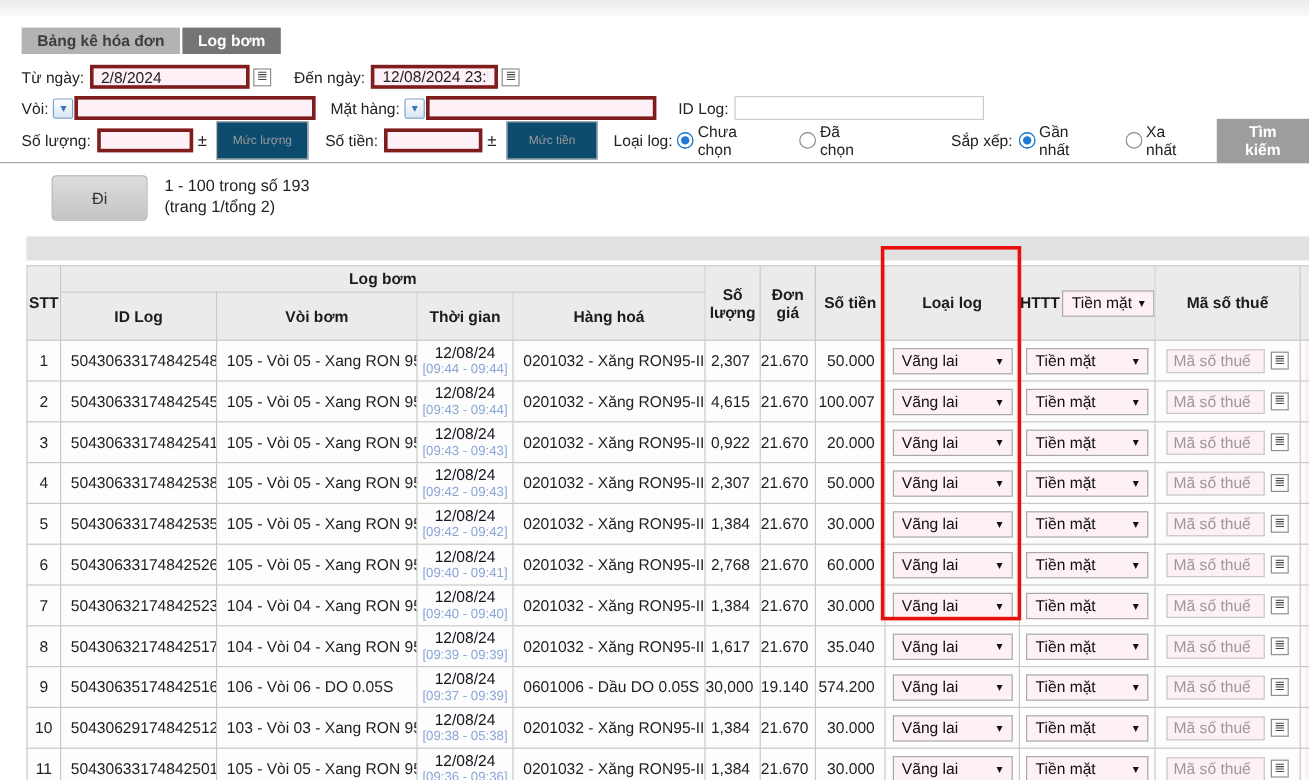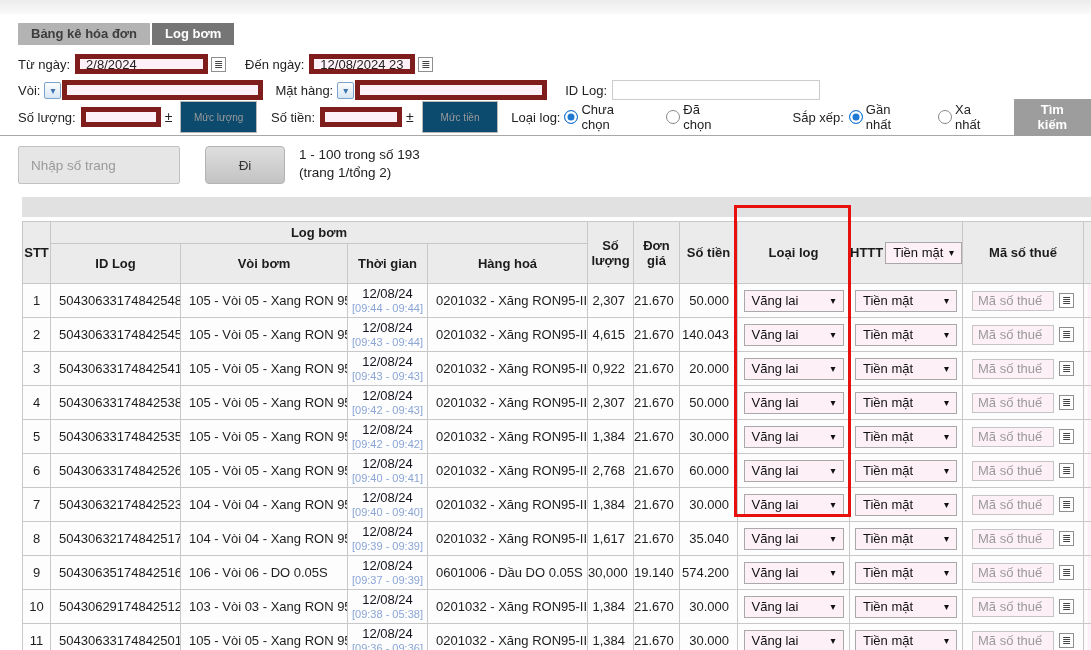--- a/index.html
+++ b/index.html
@@ -14,21 +14,21 @@
   .tabs { display:flex; gap:2px; margin:23px 0 0 18px; position:relative; }
   .tab { padding:3px 13px 4px; font-weight:bold; font-size:13px; background:#b3b3b3; color:#3d3d3d; cursor:pointer; }
   .tab.active { background:#757575; color:#fff; }
 
   
   .f-row { display:flex; align-items:center; margin-left:18px; }
   .f-row.r1 { margin-top:8px; height:22px; }
   .f-row.r2 { margin-top:4px; height:22px; }
   .f-row.r3 { margin-top:5px; height:22px; }
   .f-label { white-space:nowrap; color:#222; }
-  input.pink { background:#fdf0f7; border:5px solid #7f1d1d; height:20px; padding:0 6px; font-family:inherit; font-size:13px; color:#222; }
+  input.pink { background:#fdf0f7; border:3px solid #7f1d1d; height:20px; padding:0 6px; font-family:inherit; font-size:13px; color:#222; }
   input.white { background:#fff; border:1px solid #ccc; height:20px; padding:0 6px; font-family:inherit; font-size:13px; }
   input::placeholder { color:#9a9a9a; }
   .doc-icon { width:15px; height:15px; border:1px solid #8f8f8f; background:#fff; display:inline-flex;
     align-items:center; justify-content:center; font-size:11px; color:#444; line-height:1; }
   .combo-btn { width:17px; height:17px; border:1px solid #7da2ce; border-radius:2px;
     background:linear-gradient(to bottom,#fdfdfd,#d8e7f5); color:#3f74b3; font-size:10px;
     display:inline-flex; align-items:center; justify-content:center; }
   .pm { font-size:14px; color:#222; margin:0 2px 0 4px; }
   .muc-box { width:78px; height:32px; border:1px solid #b9b9b9; background:#0c4a6e; color:#9a9a9a;
     display:inline-flex; align-items:center; justify-content:center; font-size:10px; }
@@ -135,21 +135,20 @@
     <span class="radio-item" style="margin-left:20px;">
       <span class="radio"></span>
       <span>Xa nhất</span>
     </span>
     <button class="search-btn" style="margin-left:15px;">Tìm kiếm</button>
   </div>
 
   <div class="sep"></div>
 
   <div class="pager">
-    <input class="page-input" placeholder="Nhập số trang" style="">
     <button class="go-btn">Đi</button>
     <div class="pg-summary">
       <div>1 - 100 trong số 193</div>
       <div>(trang 1/tổng 2)</div>
     </div>
   </div>
 
   <div class="grey-band"></div>
 
   <table class="log">
@@ -231,21 +230,21 @@
           <td class="c-stt">2</td>
           <td class="c-left">504306331748425453</td>
           <td class="c-left">105 - Vòi 05 - Xang RON 95-III</td>
           <td class="c-time">
             <div class="t-date">12/08/24</div>
             <div class="t-range">[09:43 - 09:44]</div>
           </td>
           <td class="c-left">0201032 - Xăng RON95-III</td>
           <td class="c-num">4,615</td>
           <td class="c-num">21.670</td>
-          <td class="c-num">140.043</td>
+          <td class="c-num">100.007</td>
           <td>
             <div class="sel w-loai">
               <span>Vãng lai</span>
               <span class="chev">▾</span>
             </div>
           </td>
           <td>
             <div class="sel w-htt">
               <span>Tiền mặt</span>
               <span class="chev">▾</span>

